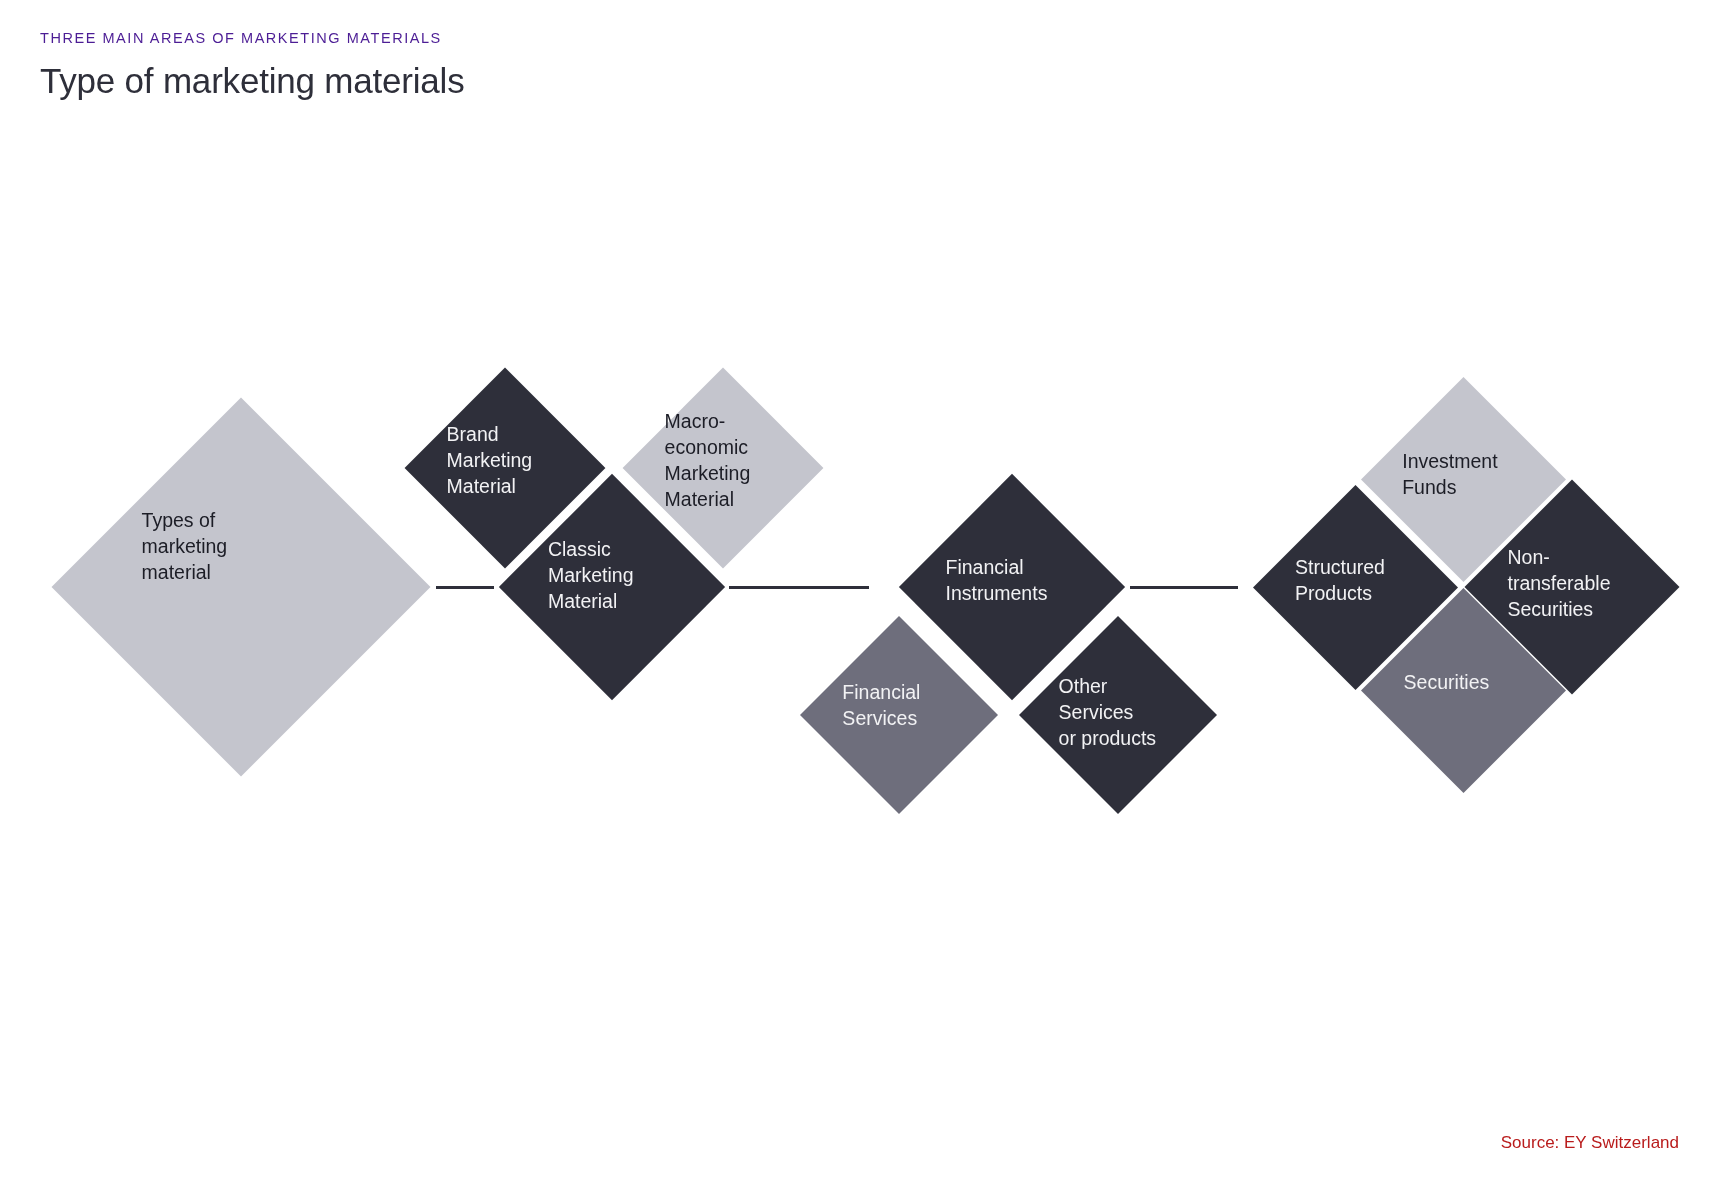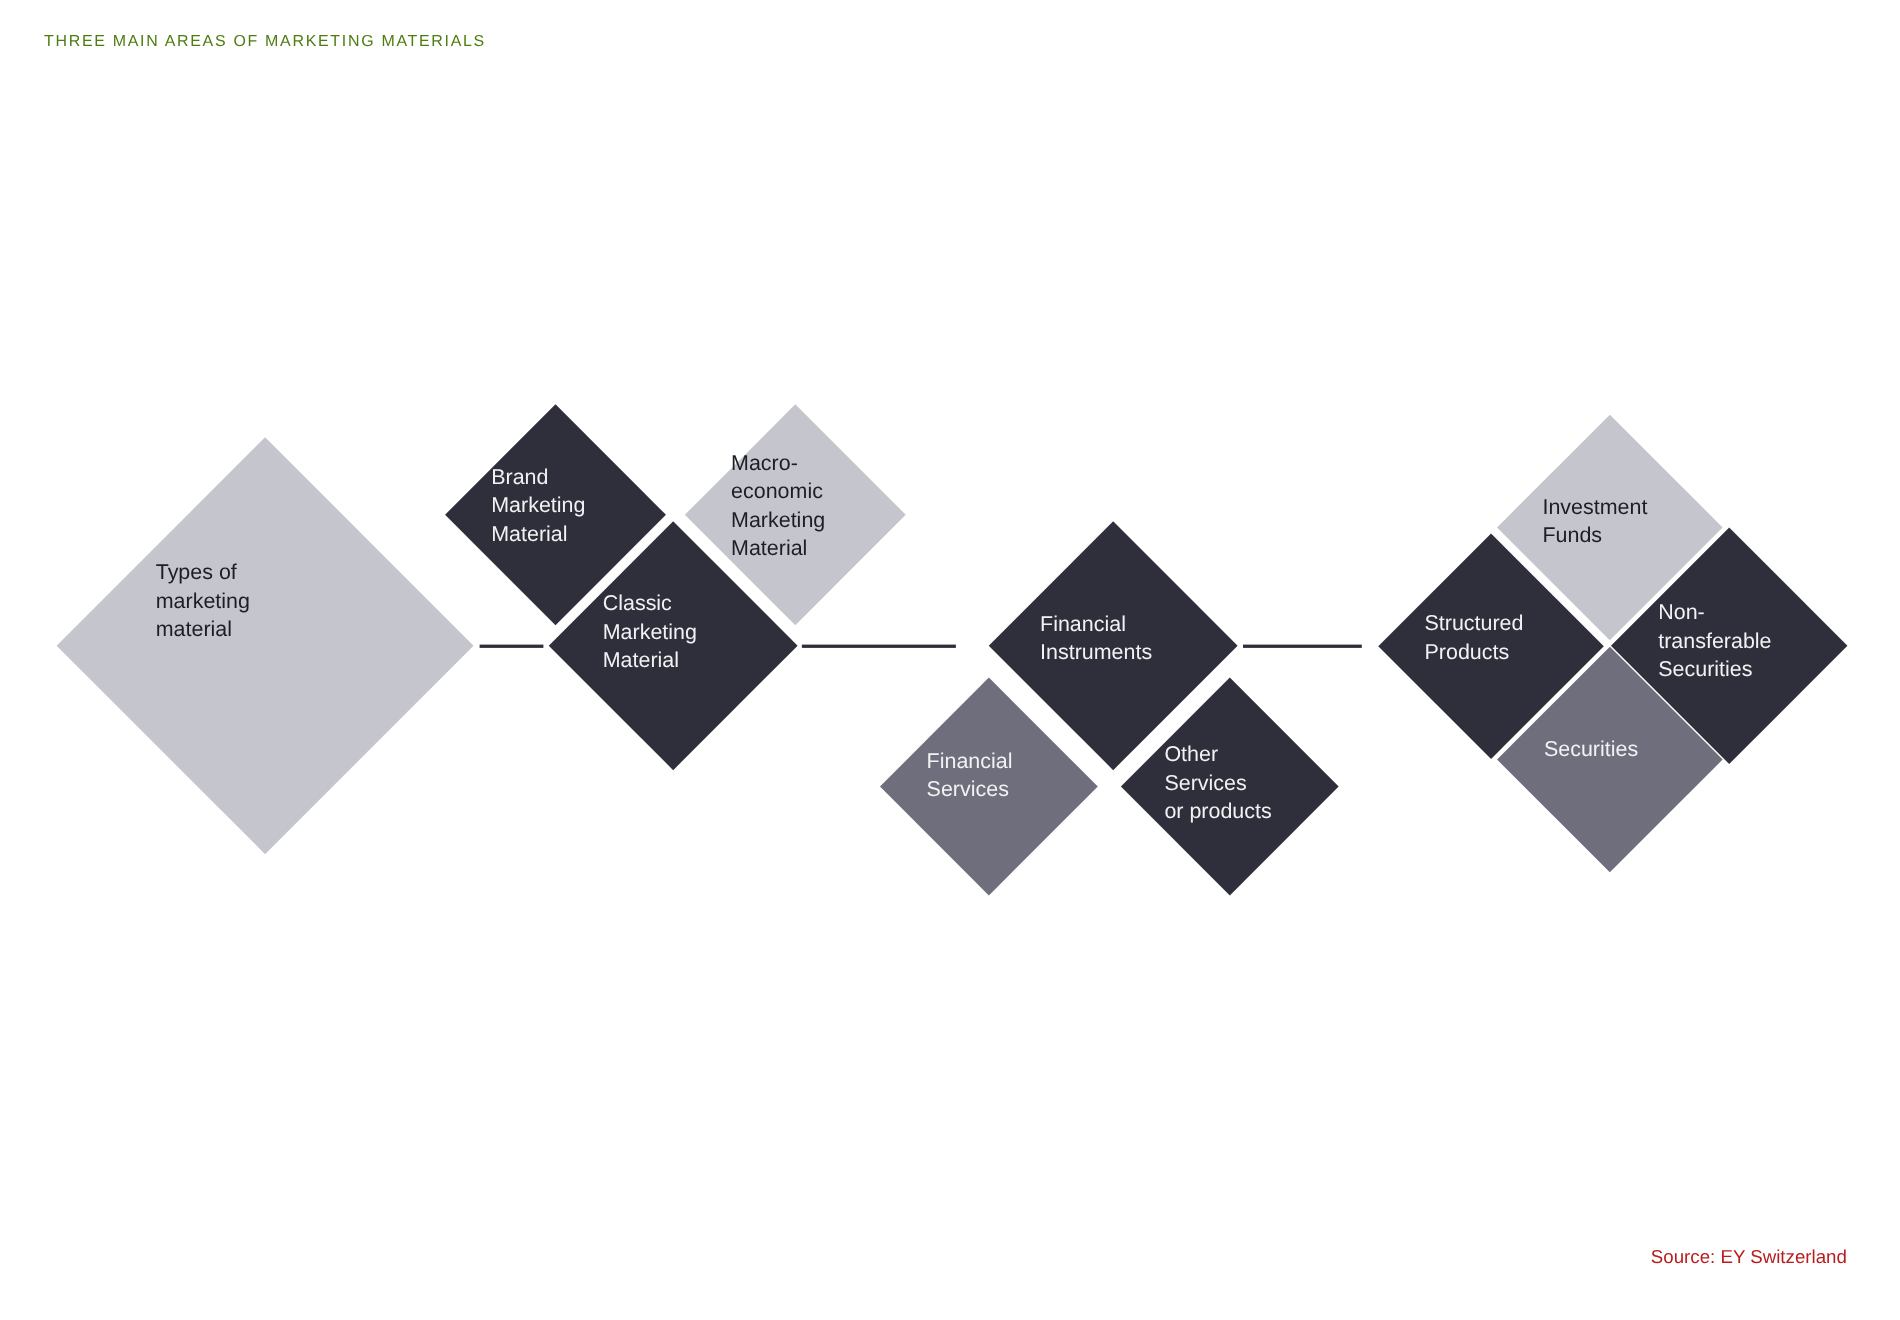--- a/index.html
+++ b/index.html
@@ -23,21 +23,21 @@
   
   #header {
     position: absolute;
     left: 40px;
     top: 30px;
     width: 1200px;
   }
   #eyebrow {
     font-size: 14.5px;
     letter-spacing: 1.55px;
-    color: #4d7c0f;
+    color: #4c1d95;
     text-transform: uppercase;
     font-weight: 400;
     line-height: 1.2;
     margin: 0 0 14px 0;
   }
   #title {
     font-size: 35px;
     font-weight: 400;
     color: #2e2f3a;
     line-height: 1.15;
@@ -93,20 +93,21 @@
     text-align: right;
   }
 </style>
 </head>
 <body>
 
 <div id="page">
 
   <div id="header">
     <div id="eyebrow">THREE MAIN AREAS OF MARKETING MATERIALS</div>
+    <h1 id="title">Type of marketing materials</h1>
   </div>
 
   <div id="diagram">
       <div class="connector" style="left: 436px; top: 586px; width: 58px;"></div>
       <div class="connector" style="left: 729px; top: 586px; width: 140px;"></div>
       <div class="connector" style="left: 1130px; top: 586px; width: 108px;"></div>
       <div class="node fill-light" style="width: 268px; height: 268px; left: 107px; top: 453px;">
         <span class="label text-dark" style="margin-left: 22.78px; margin-top: 22.78px;">Types of
 marketing
 material</span>

